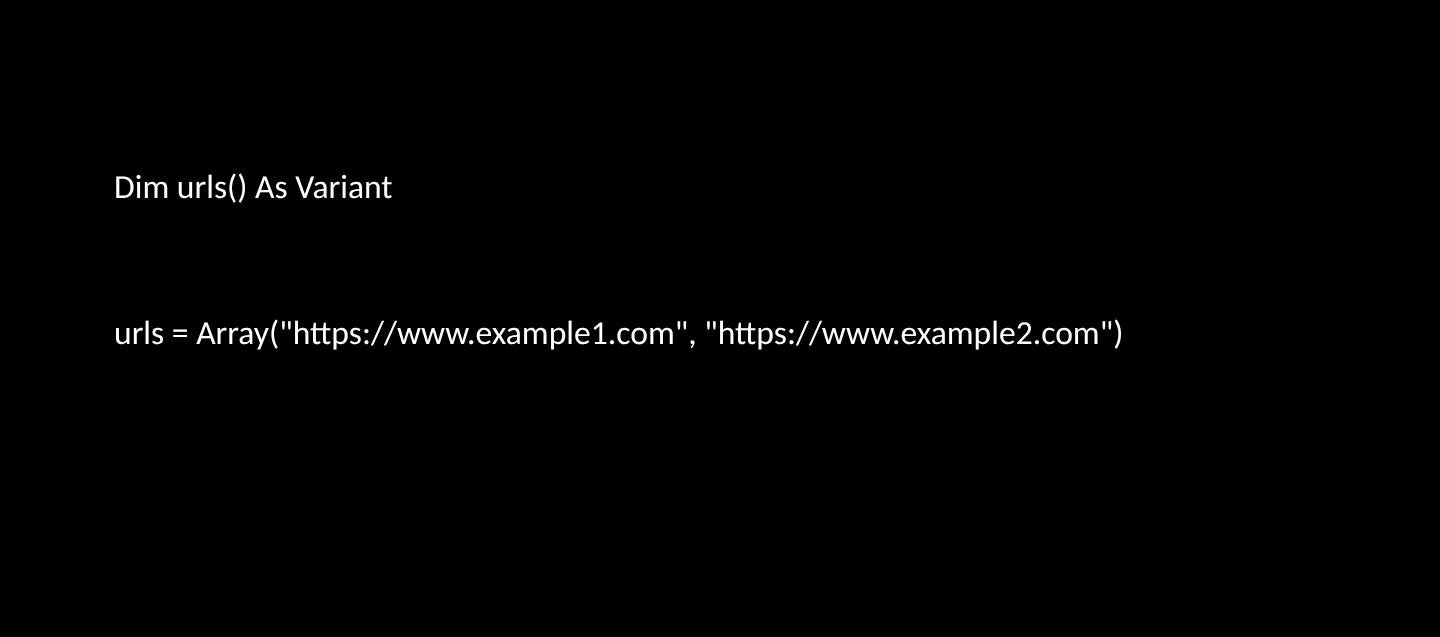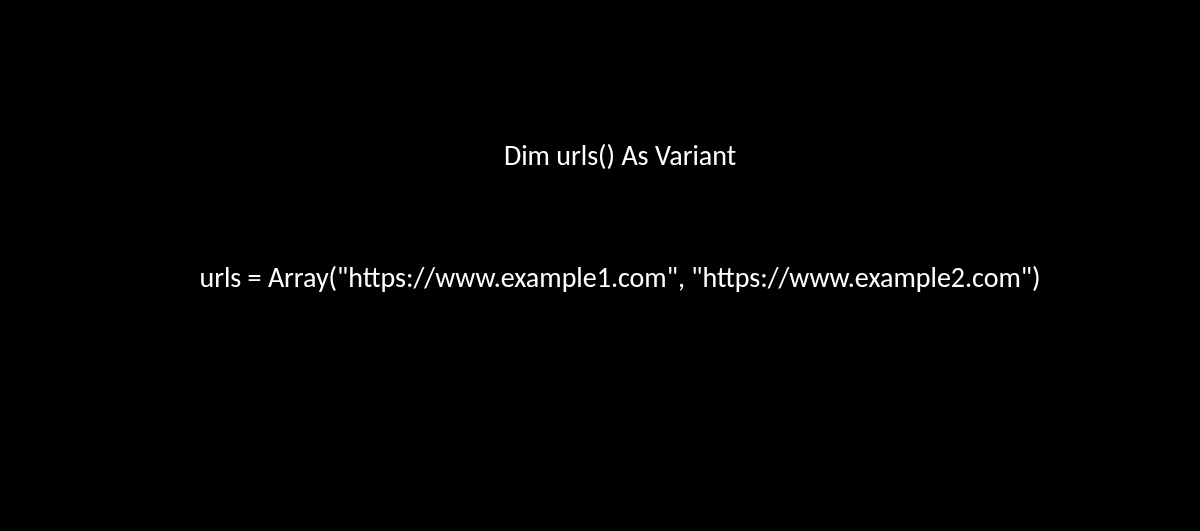--- a/index.html
+++ b/index.html
@@ -18,21 +18,20 @@
       line-height: 1.45;
     }
     .code-block {
       white-space: pre;
     }
     .line {
       display: block;
     }
     .indent-1 {
       padding-left: 40px;
-      text-align: center;
     }
     .blank-line {
       height: 1.45em;
     }
   </style>
 </head>
 <body>
 
 <div class="code-block">
   <span class="line indent-1">Dim urls() As Variant</span>

